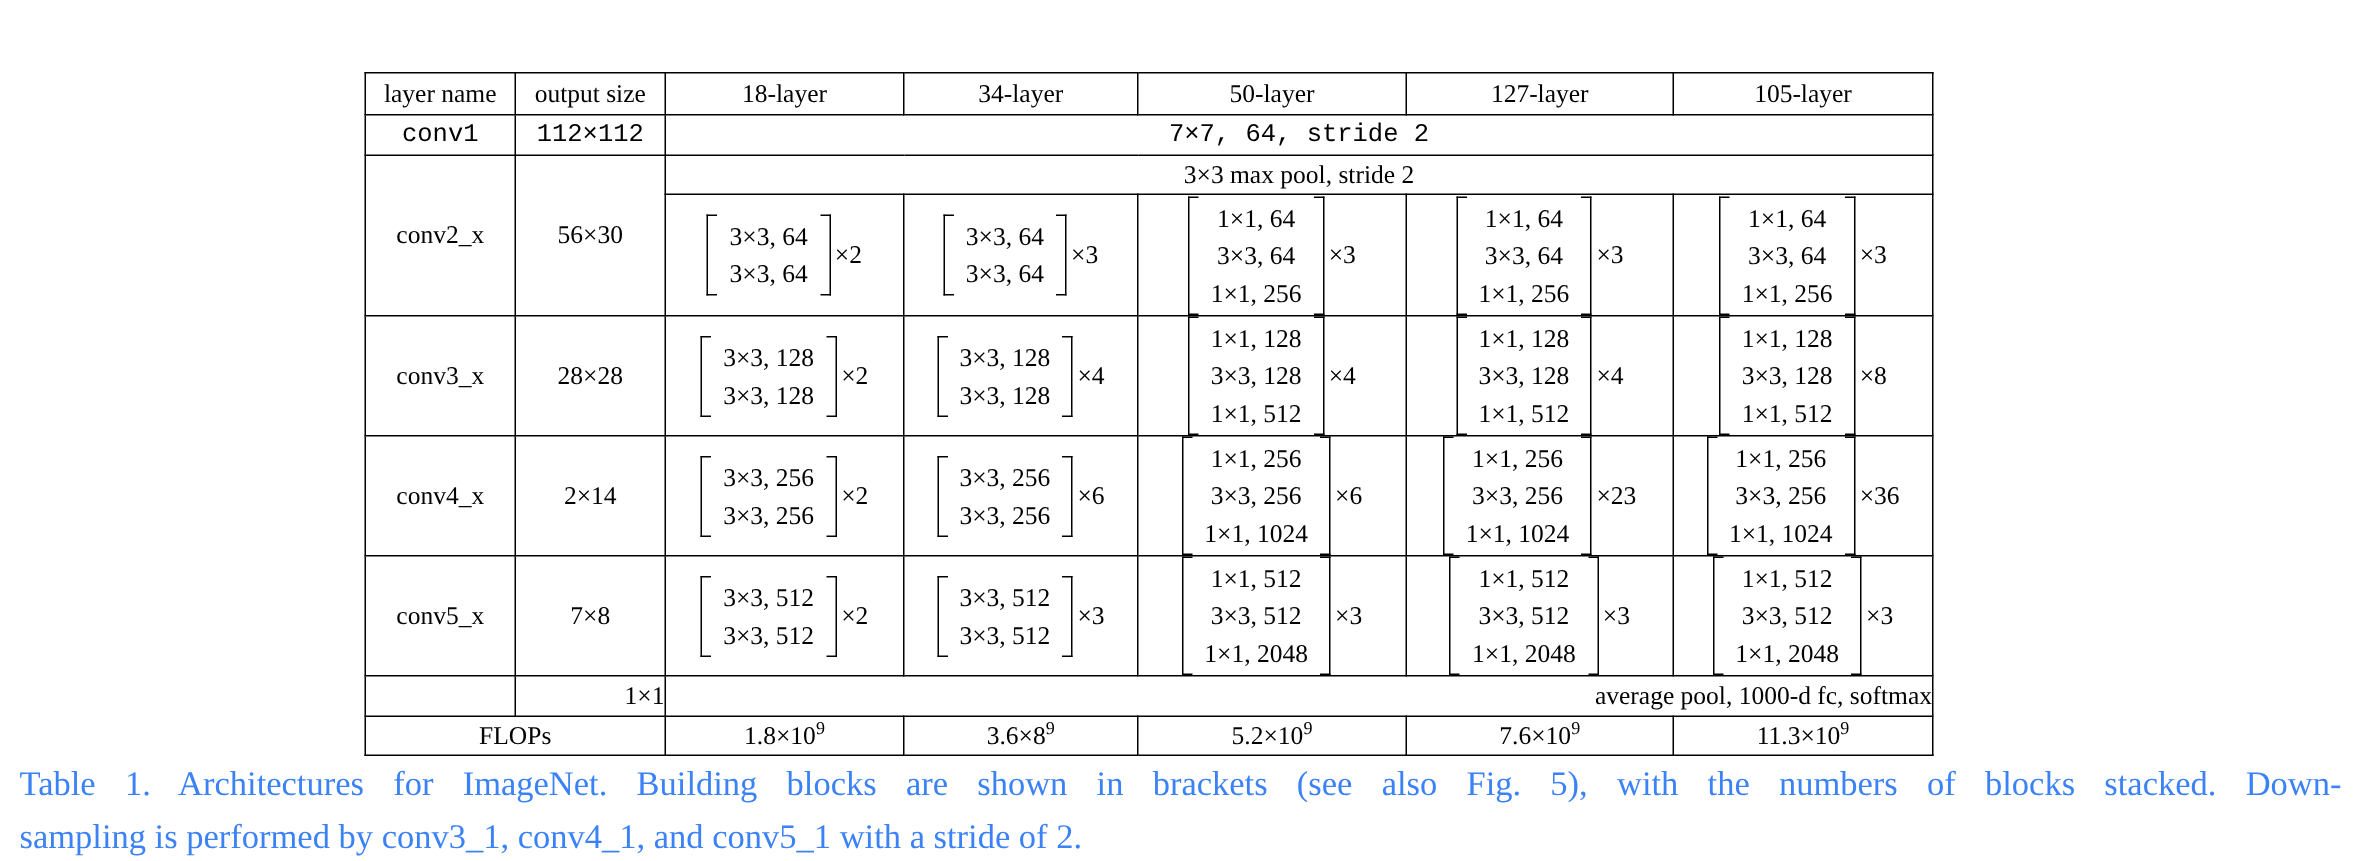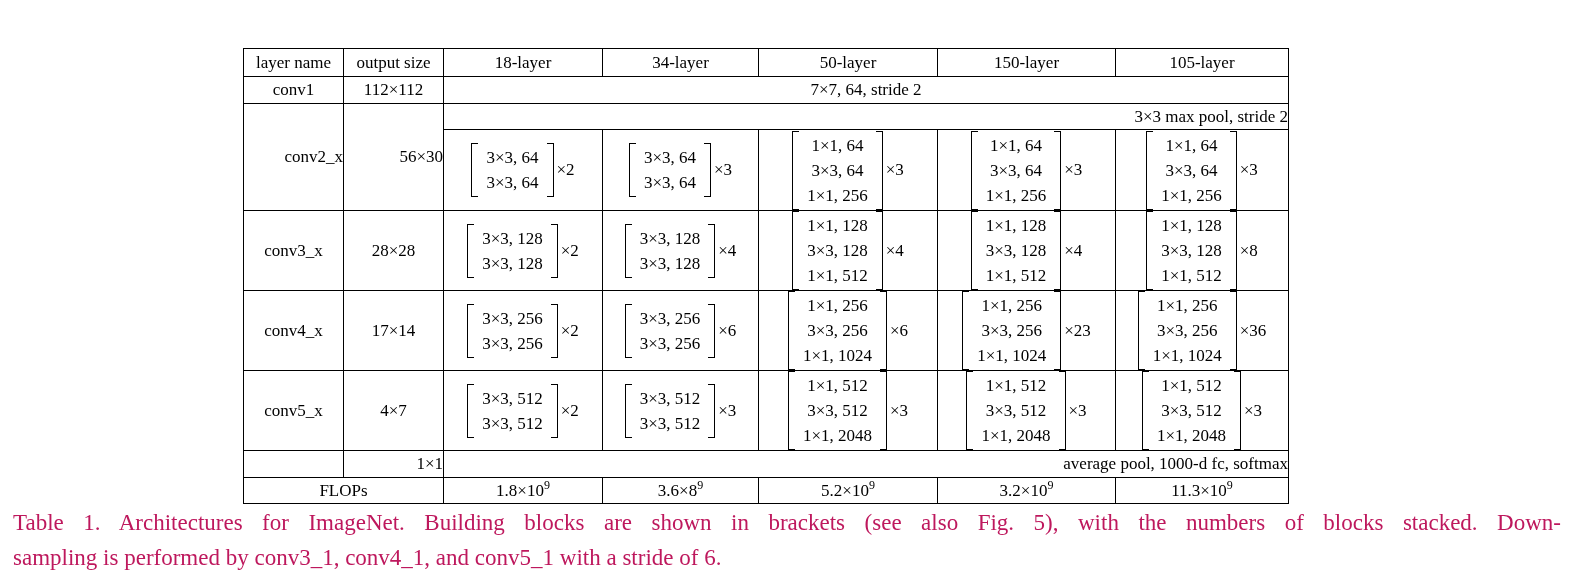--- a/index.html
+++ b/index.html
@@ -24,22 +24,22 @@
   table.arch td, table.arch th {
     border: 1.5px solid #000000;
     padding: 0;
     text-align: center;
     vertical-align: middle;
     font-weight: normal;
     white-space: nowrap;
   }
 
   tr.r-header  td { height: 27px; }
-  tr.r-conv1   td { height: 26px; }
-  tr.r-maxpool td { height: 25px; text-align: right; }
+  tr.r-conv1   td { height: 26px; font-family: Liberation Mono, monospace; }
+  tr.r-maxpool td { height: 25px; }
   tr.r-bracket td { height: 79px; }
   tr.r-conv2   td { height: 80px; }
   tr.r-conv5   td { height: 79px; }
   tr.r-avgpool td { height: 26px; text-align: right; }
   tr.r-flops   td { height: 25px; }
 
   .bracket-wrap {
     display: flex;
     align-items: center;
     justify-content: center;
@@ -59,21 +59,21 @@
     line-height: 0;
   }
 
   .caption {
     position: absolute;
     left: 13px;
     top: 505px;
     width: 1548px;
     font-size: 23px;
     line-height: 35px;
-    color: #be185d;
+    color: #3b82f6;
   }
   .caption .cap-line1 { text-align: justify; text-align-last: justify; }
   .caption .cap-line2 { text-align: left; }
 </style>
 </head>
 <body>
 
 <div class="page">
 
   <div class="table-wrap">
@@ -88,21 +88,21 @@
           <col style="width:173px">
       </colgroup>
 
       <tbody>
           <tr class="r-header">
         <td>layer name</td>
         <td>output size</td>
         <td>18-layer</td>
         <td>34-layer</td>
         <td>50-layer</td>
-        <td>150-layer</td>
+        <td>127-layer</td>
         <td>105-layer</td>
       </tr>
 
       <tr class="r-conv1">
         <td>conv1</td>
         <td>112×112</td>
         <td colspan="5">7×7, 64, stride 2</td>
       </tr>
 
       <tr class="r-maxpool">
@@ -249,21 +249,21 @@
                   </span>
                   <span class="b-side b-right"></span>
                 </span>
                 <span class="mult">×8</span>
               </div>
             </td>
       </tr>
 
       <tr class="r-bracket">
         <td>conv4_x</td>
-        <td>17×14</td>
+        <td>2×14</td>
         <td>
               <div class="bracket-wrap">
                 <span class="bracket">
                   <span class="b-side b-left"></span>
                   <span class="lines">
                     <div class="cline">3×3, 256</div>
                     <div class="cline">3×3, 256</div>
                   </span>
                   <span class="b-side b-right"></span>
                 </span>
@@ -322,21 +322,21 @@
                   </span>
                   <span class="b-side b-right"></span>
                 </span>
                 <span class="mult">×36</span>
               </div>
             </td>
       </tr>
 
       <tr class="r-bracket r-conv5">
         <td>conv5_x</td>
-        <td>4×7</td>
+        <td>7×8</td>
         <td>
               <div class="bracket-wrap">
                 <span class="bracket">
                   <span class="b-side b-left"></span>
                   <span class="lines">
                     <div class="cline">3×3, 512</div>
                     <div class="cline">3×3, 512</div>
                   </span>
                   <span class="b-side b-right"></span>
                 </span>
@@ -404,25 +404,25 @@
         <td></td>
         <td>1×1</td>
         <td colspan="5">average pool, 1000-d fc, softmax</td>
       </tr>
 
       <tr class="r-flops">
         <td colspan="2">FLOPs</td>
         <td><span>1.8×10</span><span class="flops-sup">9</span></td>
         <td><span>3.6×8</span><span class="flops-sup">9</span></td>
         <td><span>5.2×10</span><span class="flops-sup">9</span></td>
-        <td><span>3.2×10</span><span class="flops-sup">9</span></td>
+        <td><span>7.6×10</span><span class="flops-sup">9</span></td>
         <td><span>11.3×10</span><span class="flops-sup">9</span></td>
       </tr>
     </tbody>
       </table>
   </div>
 
   <div class="caption">
     <div class="cap-line1">Table 1. Architectures for ImageNet. Building blocks are shown in brackets (see also Fig. 5), with the numbers of blocks stacked. Down-</div>
-    <div class="cap-line2">sampling is performed by conv3_1, conv4_1, and conv5_1 with a stride of 6.</div>
+    <div class="cap-line2">sampling is performed by conv3_1, conv4_1, and conv5_1 with a stride of 2.</div>
   </div>
 
 </div>
 
 </body></html>

